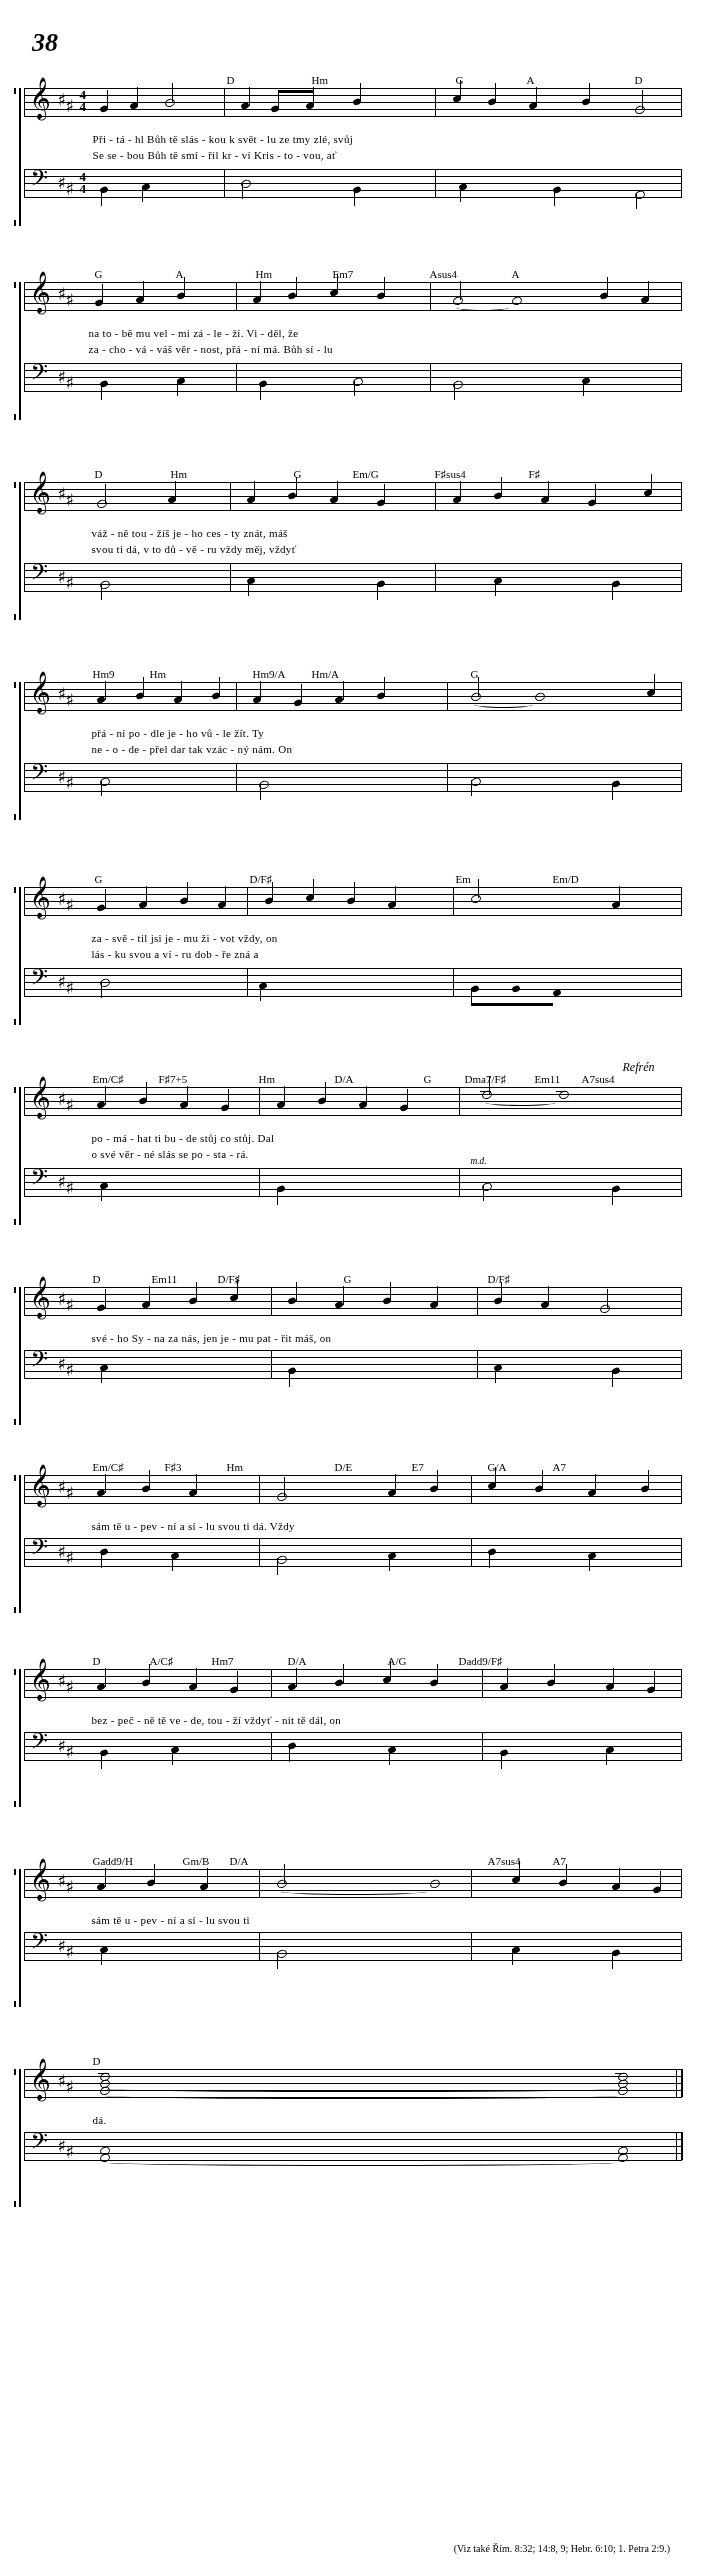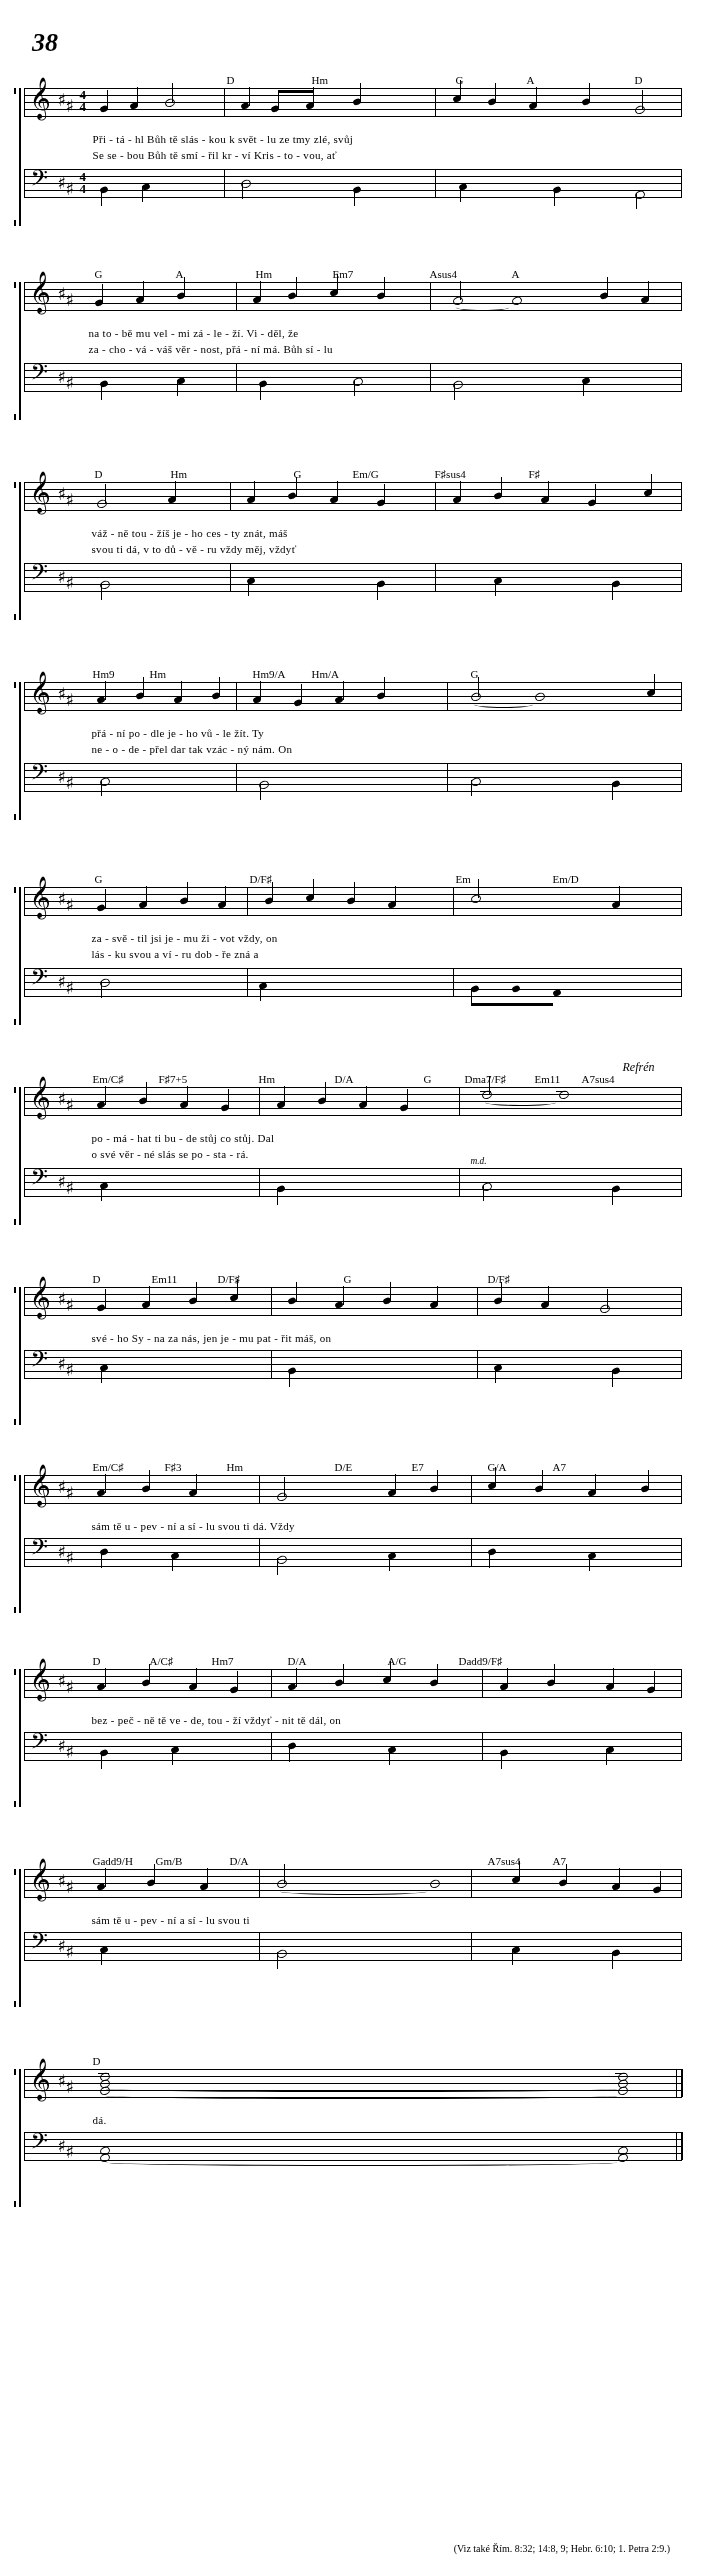--- a/index.html
+++ b/index.html
@@ -935,21 +935,21 @@
       <div class="note" style="left:488px; top:7.6px;"></div>
         <div class="stem" style="left:495px; top:-8.2px;"></div>
       <div class="note" style="left:535px; top:11px;"></div>
         <div class="stem" style="left:542px; top:-4.7px;"></div>
       <div class="note" style="left:588px; top:14.7px;"></div>
         <div class="stem" style="left:595px; top:-1.2px;"></div>
       <div class="note" style="left:629px; top:18px;"></div>
         <div class="stem" style="left:636px; top:2.4px;"></div>
     </div>
     <div class="chord" style="left:69px; top:-14px;">Gadd9/H</div>
-    <div class="chord" style="left:132px; top:-14px;">Gm/B</div>
+    <div class="chord" style="left:159px; top:-14px;">Gm/B</div>
     <div class="chord" style="left:206px; top:-14px;">D/A</div>
     <div class="chord" style="left:464px; top:-14px;">A7sus4</div>
     <div class="chord" style="left:529px; top:-14px;">A7</div>
     <div class="lyric" style="left:68px; top:45px;">sám   tě   u - pev - ní                  a    sí - lu  svou ti</div>
     <div class="staff" style="top:63px;">
       <div class="line"></div>
         <div class="line"></div>
         <div class="line"></div>
         <div class="line"></div>
         <div class="line"></div>

